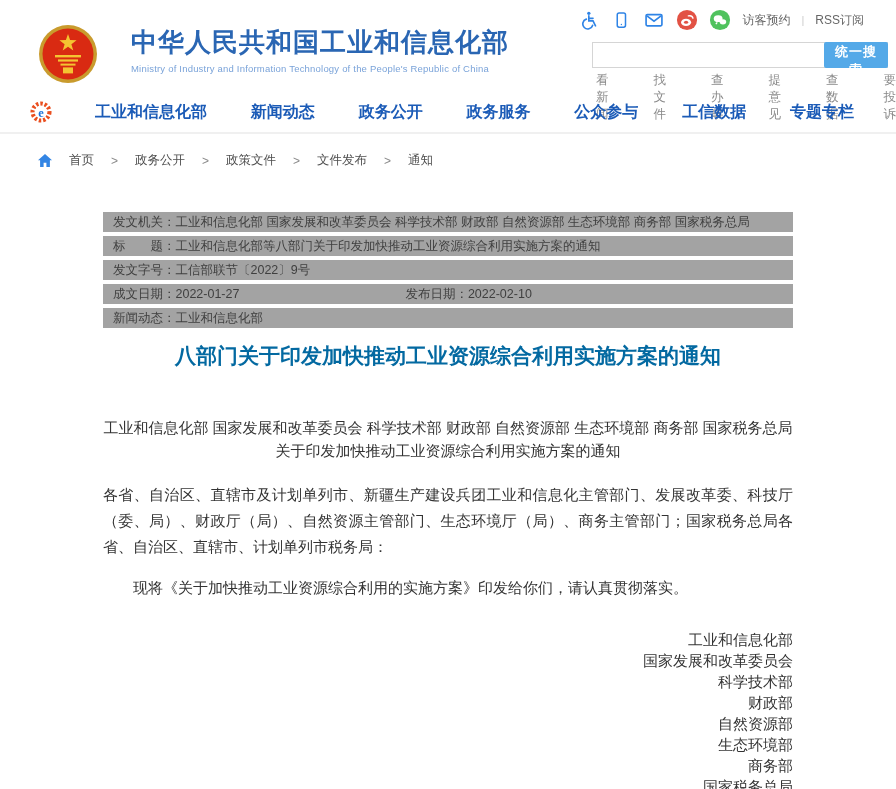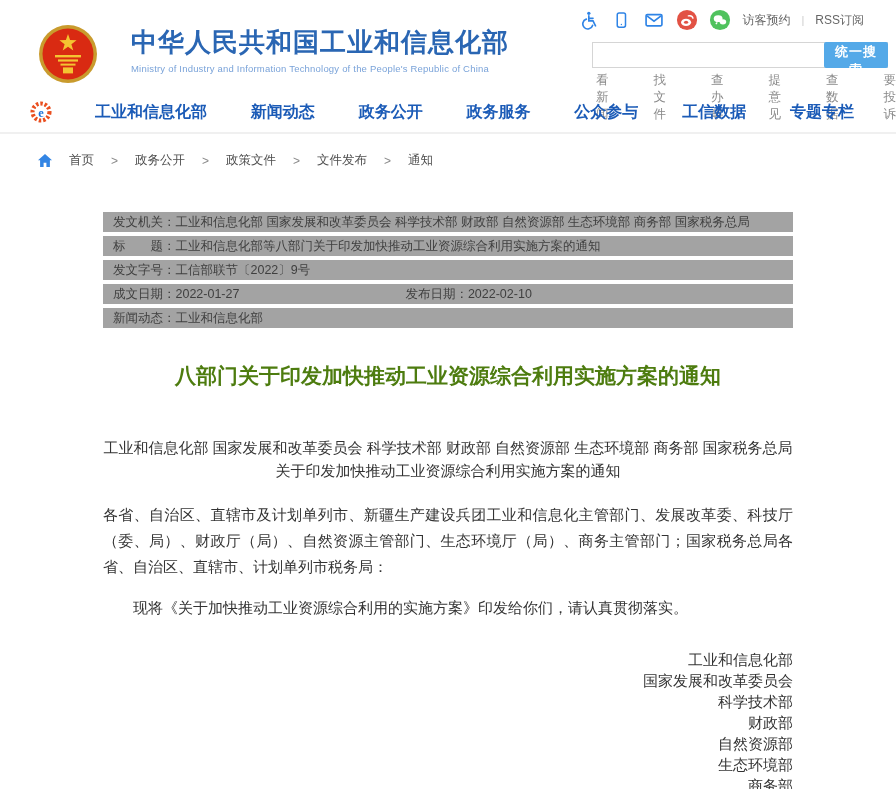--- a/index.html
+++ b/index.html
@@ -45,21 +45,21 @@
   
   .content { width:690px; margin:40px 0 0 103px; }
 
   .meta-table { width:100%; }
   .meta-row { background:#a3a3a3; height:20px; line-height:20px; margin-bottom:4px;
     font-size:12.5px; color:#3f3f3f; padding-left:10px; display:flex; white-space:nowrap; overflow:hidden; }
   .meta-cell { display:flex; }
   .meta-cell.first { width:43%; }
   .meta-label { color:#3f3f3f; }
 
-  .article-title { margin-top:34px; text-align:center; font-size:21px; font-weight:700; color:#4d7c0f; }
+  .article-title { margin-top:14px; text-align:center; font-size:21px; font-weight:700; color:#0369a1; }
   .doc-head { margin-top:46px; text-align:center; font-size:15px; line-height:23px; color:#333; }
   .para { margin-top:20px; font-size:15px; line-height:26px; color:#333; text-align:justify; }
   .para.indent { margin-top:8px; text-indent:2em; text-align:left; }
   .signatures { margin-top:28px; text-align:right; font-size:15px; line-height:21px; color:#333; }
   .signatures div { height:21px; }
 </style>
 </head>
 <body>
 
 <div class="header">

